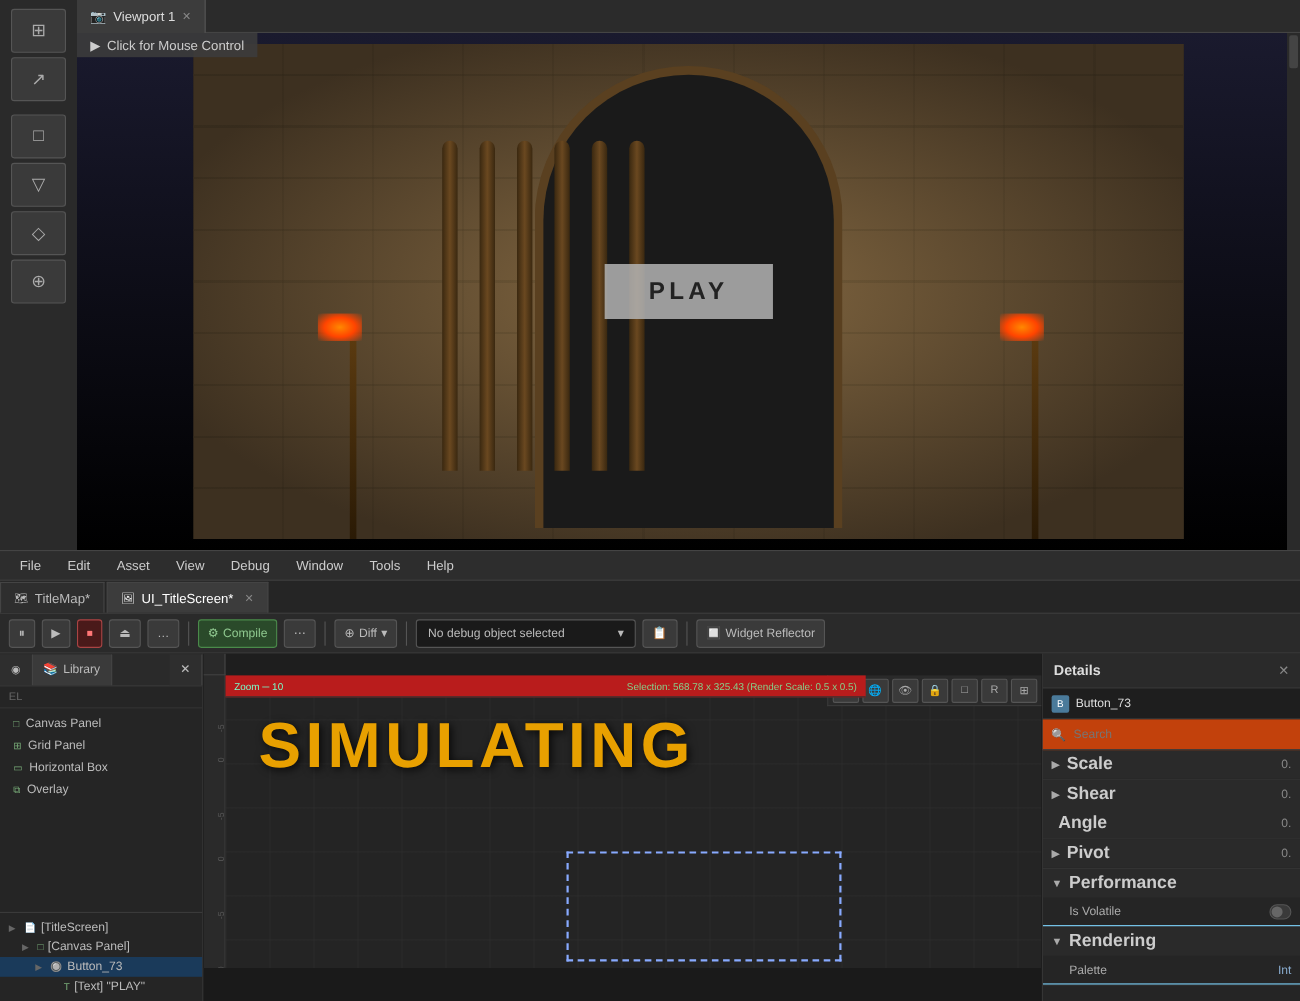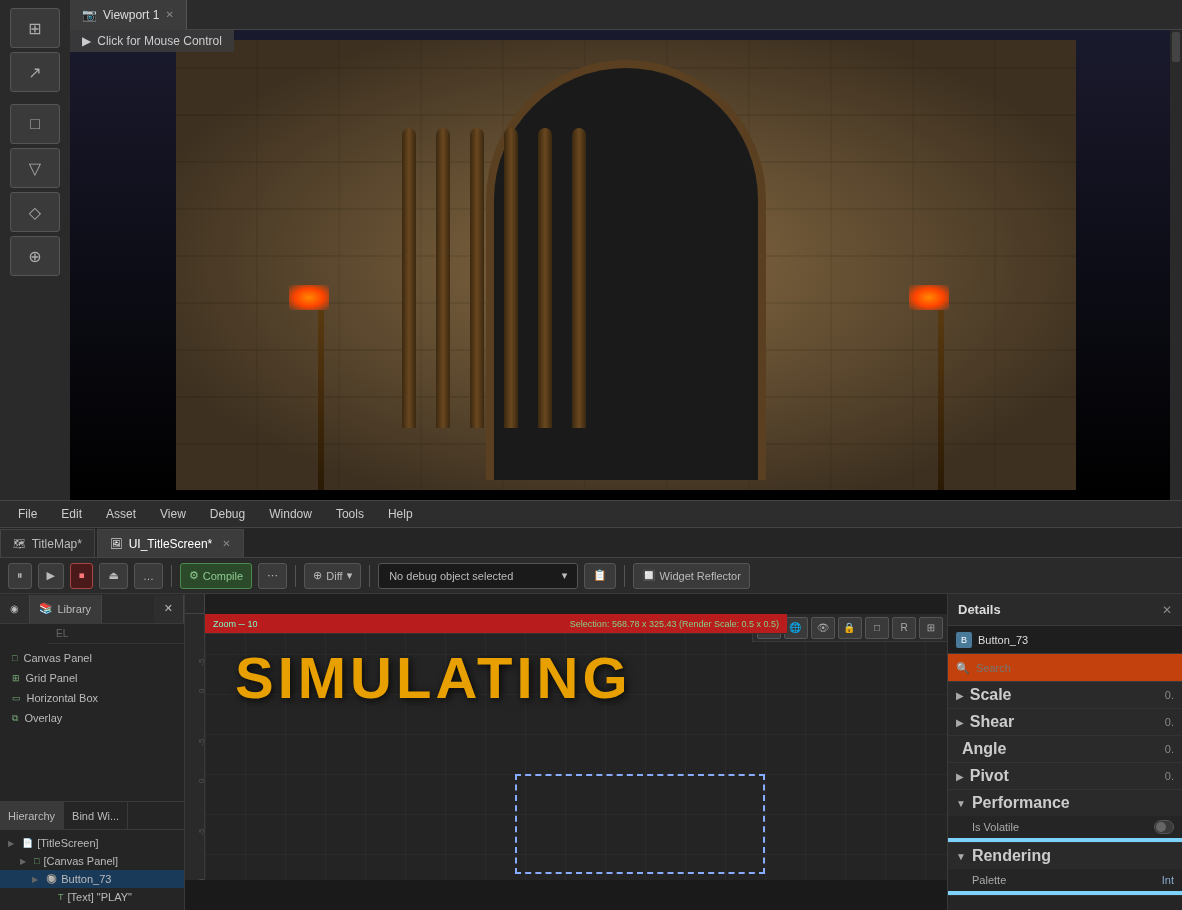--- a/index.html
+++ b/index.html
@@ -609,21 +609,21 @@
     .section-value {
       color: #888;
       font-size: 11px;
     }
 
     .details-row {
       height: 26px;
       display: flex;
       align-items: center;
       padding: 0 8px 0 24px;
-      border-bottom: 4px solid #7dd3fc;
+      border-bottom: 1px solid #7dd3fc;
     }
 
     .details-row-label {
       flex: 1;
       color: #aaa;
       font-size: 11px;
     }
 
     .details-row-value {
       color: #8ac;
@@ -862,20 +862,23 @@
             <div class="gate-bars" style="position:relative;top:60px;left:0;width:100%;height:300px;display:flex;gap:20px;justify-content:center;">
               <div class="gate-bar"></div>
               <div class="gate-bar"></div>
               <div class="gate-bar"></div>
               <div class="gate-bar"></div>
               <div class="gate-bar"></div>
               <div class="gate-bar"></div>
             </div>
           </div>
 
+          <div class="play-button">
+            <span>PLAY</span>
+          </div>
         </div>
       </div>
 
       <div id="mouse-control-bar">
         <span>▶</span>
         <span>Click for Mouse Control</span>
       </div>
 
       <div class="viewport-right-handle">
         <div style="height:30px;background:#444;margin:2px;border-radius:2px;"></div>
@@ -956,21 +959,21 @@
       <div class="palette-tab" style="font-size:10px;">◉</div>
       <div class="palette-tab active">
         <span>📚</span>
         <span>Library</span>
       </div>
       <div style="flex:1;"></div>
       <div class="palette-tab">✕</div>
     </div>
 
 
-    <div style="padding:4px 8px;color:#666;font-size:10px;border-bottom:1px solid #333;margin-left:48px;">
+    <div style="padding:4px 8px;color:#666;font-size:10px;border-bottom:1px solid #333;">
       <span>EL</span>
     </div>
 
     <div id="widget-list">
       <div class="widget-item">
         <span class="wi-icon">□</span>
         <span>Canvas Panel</span>
       </div>
       <div class="widget-item">
         <span class="wi-icon">⊞</span>
@@ -980,28 +983,20 @@
         <span class="wi-icon">▭</span>
         <span>Horizontal Box</span>
       </div>
       <div class="widget-item">
         <span class="wi-icon">⧉</span>
         <span>Overlay</span>
       </div>
     </div>
 
     <div id="left-panel-bottom">
-      <div id="hierarchy-tabs" style="height:28px;background:#252525;display:flex;align-items:center;border-bottom:1px solid #3a3a3a;">
-        <div class="hier-tab active">
-          <span>Hierarchy</span>
-        </div>
-        <div class="hier-tab">
-          <span>Bind Wi...</span>
-        </div>
-      </div>
 
 
       <div id="hierarchy-tree">
         <div class="hier-item">
           <span class="hier-expand">▶</span>
           <span class="hier-icon">📄</span>
           <span>[TitleScreen]</span>
         </div>
         <div class="hier-item" style="padding-left:20px;">
           <span class="hier-expand">▶</span>

